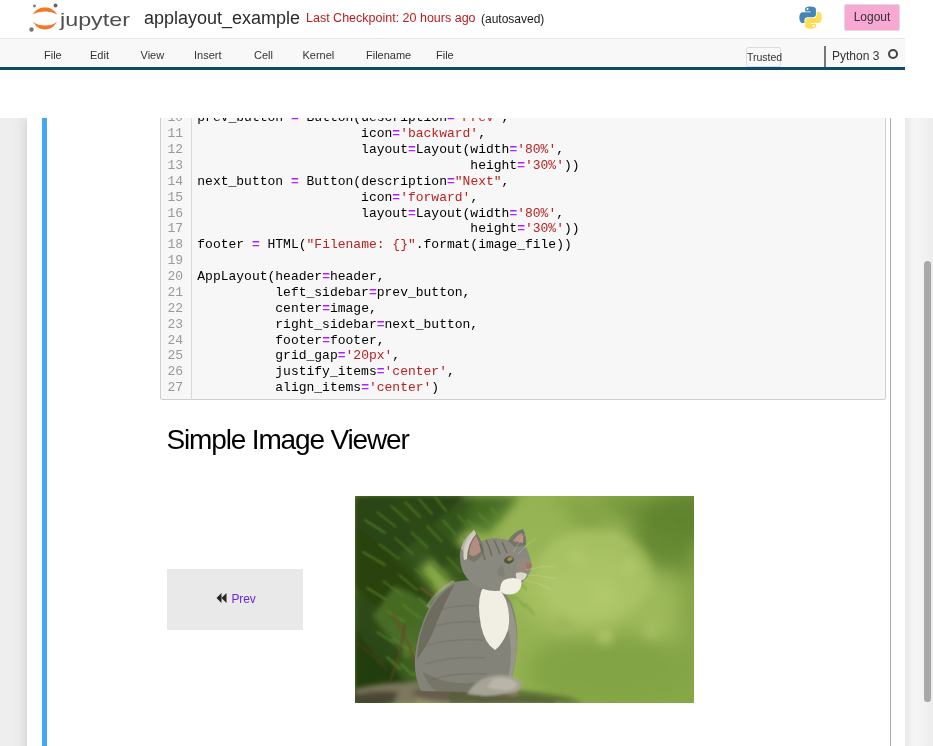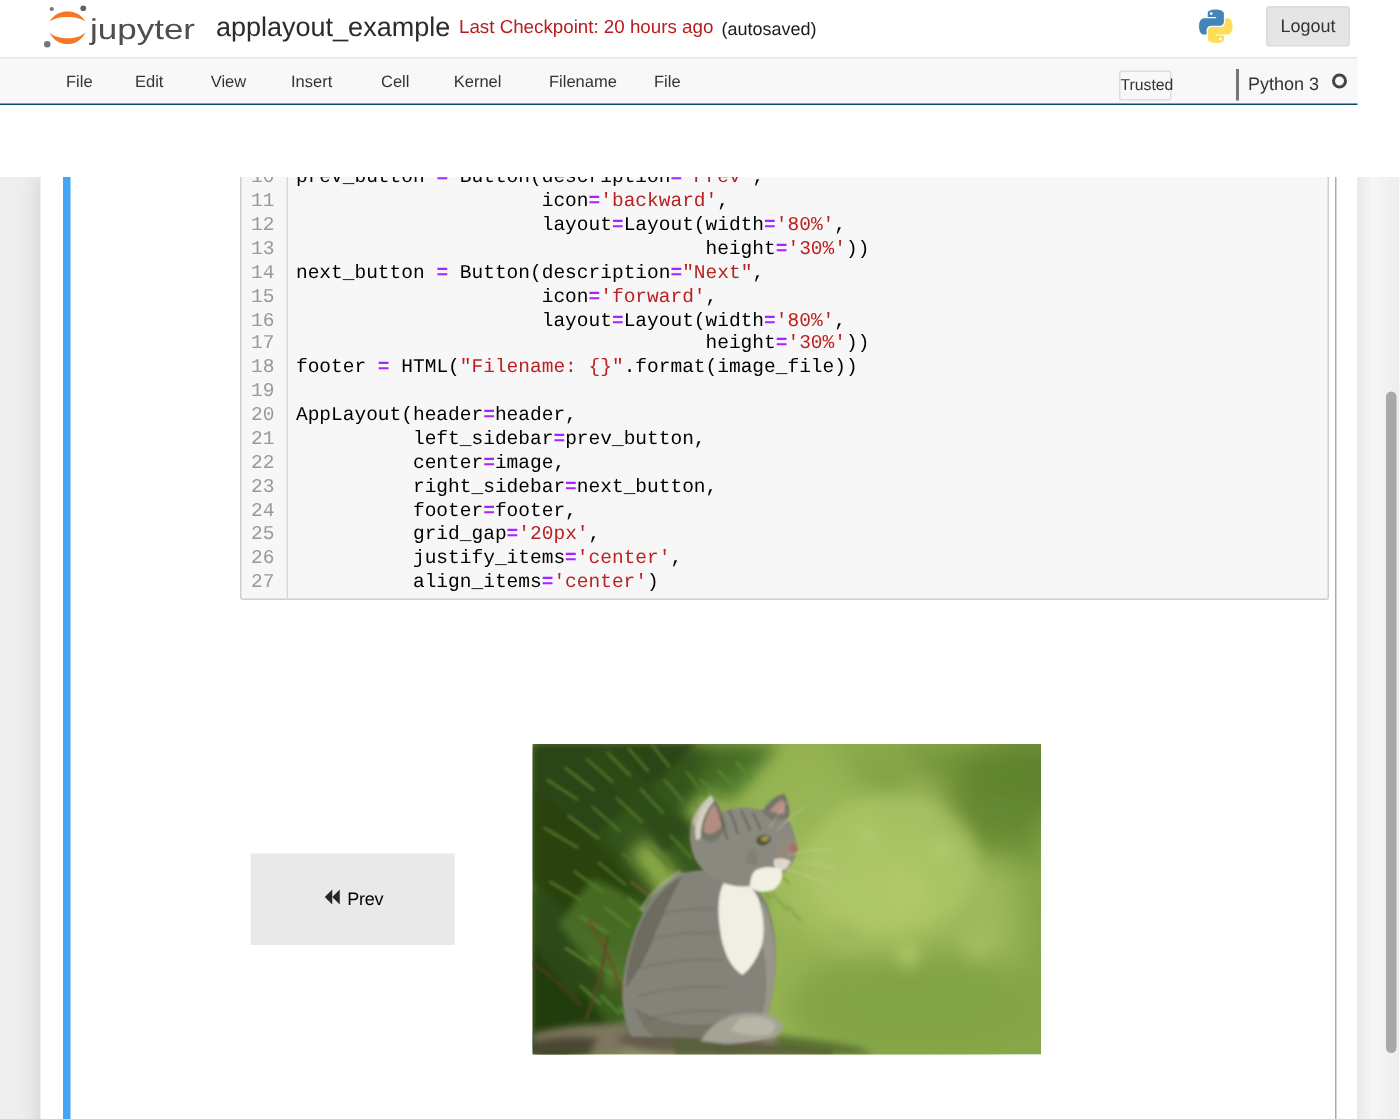--- a/index.html
+++ b/index.html
@@ -7,27 +7,27 @@
   font-family:"Liberation Sans", sans-serif; }
 #page { position:absolute; left:0; top:0; width:933px; height:746px; overflow:hidden; }
 
 
 #hdr { position:absolute; left:0; top:0; width:933px; height:38px; background:#fff; }
 #logo { position:absolute; left:29px; top:3px; }
 #nbtitle { position:absolute; left:144px; top:9px; font-size:18px; line-height:1; color:#2b2b2b; }
 #chkpt { position:absolute; left:306px; top:12px; font-size:12.5px; line-height:1; color:#b91c1c; }
 #autosaved { position:absolute; left:481px; top:12.5px; font-size:12px; line-height:1; color:#1a1a1a; }
 #pylogo { position:absolute; left:797px; top:4px; }
-#logout { position:absolute; left:844px; top:4px; width:56px; height:27px; background:#e5e5e5;
+#logout { position:absolute; left:844px; top:4px; width:56px; height:27px; background:#f9a8d4;
   border:1px solid #dcdcdc; border-radius:2px; font-size:12px; color:#333;
   text-align:center; line-height:25px; }
 
 
 #menubar { position:absolute; left:0; top:38px; width:905px; height:32px; background:#f8f8f8;
-  border-top:1px solid #e7e7e7; border-bottom:1px solid #0c4a6e; }
+  border-top:1px solid #e7e7e7; border-bottom:3px solid #0c4a6e; }
 .mitem { position:absolute; top:11px; font-size:11px; line-height:1; color:#333; }
 #trusted { position:absolute; left:746px; top:8px; width:35px; height:20px;
   border:1px solid #dcdcdc; border-radius:2px; font-size:10.5px; color:#333;
   text-align:center; line-height:18px; }
 #kernsep { position:absolute; left:824px; top:7px; width:1.5px; height:21px; background:#777; }
 #kernname { position:absolute; left:832px; top:11px; font-size:12px; line-height:1; color:#333; }
 #kernind { position:absolute; left:888px; top:10px; width:10px; height:10px;
   border:2px solid #444; border-radius:50%; }
 
 
@@ -46,21 +46,21 @@
   font-family:"Liberation Mono", monospace; font-size:13px; line-height:15.875px; color:#999; }
 #code { position:absolute; left:36.3px; top:0; font-family:"Liberation Mono", monospace;
   font-size:13px; line-height:15.875px; color:#000; white-space:pre; }
 #code .s { color:#ba2121; }
 #code .o { color:#aa22ff; font-weight:bold; }
 
 
 #h1out { position:absolute; left:166.5px; top:304.7px; font-size:28px; line-height:1.2; color:#000; font-weight:normal;
   letter-spacing:-1.15px;}
 .wbtn { position:absolute; top:450.5px; width:136px; height:61px; background:#e9e9e9;
-  font-size:12px; letter-spacing:-0.2px; color:#000000; text-align:center; line-height:61px; }
+  font-size:12px; letter-spacing:-0.2px; color:#6d28d9; text-align:center; line-height:61px; }
 #prevb { left:167px; }
 #nextb { left:712.5px; }
 .wbtn svg { vertical-align:-1px; margin-right:5px; }
 #catimg { position:absolute; left:355px; top:378px; width:339px; height:207px; }
 #wfooter { position:absolute; left:167px; top:633px; font-size:12.2px; line-height:1; color:#000; }
 
 
 #sbtrack { position:absolute; left:905px; top:0; width:28px; height:676px;
   background:linear-gradient(90deg,#e9e9e9 0%,#f6f6f6 35%,#f1f1f1 70%,#ededed 100%); }
 #sbthumb { position:absolute; left:19px; top:143px; width:7px; height:441px;
@@ -128,20 +128,21 @@
 AppLayout(header<span class="o">=</span>header,
           left_sidebar<span class="o">=</span>prev_button,
           center<span class="o">=</span>image,
           right_sidebar<span class="o">=</span>next_button,
           footer<span class="o">=</span>footer,
           grid_gap<span class="o">=</span><span class="s">'20px'</span>,
           justify_items<span class="o">=</span><span class="s">'center'</span>,
           align_items<span class="o">=</span><span class="s">'center'</span>)</span></div>
     </div>
 
+    <div id="h1out">Simple Image Viewer</div>
 
     <div class="wbtn" id="prevb"><svg width="12" height="12" viewBox="0 0 12 12">
           <g fill="#262626">
             <path d="M6.5 1 L1.5 6 L6.5 11 Z"></path>
             <path d="M11.5 1 L6.5 6 L11.5 11 Z"></path>
           </g>
         </svg>Prev</div>
 
     <svg id="catimg" viewBox="0 0 339 207" preserveAspectRatio="none">
       <defs>

